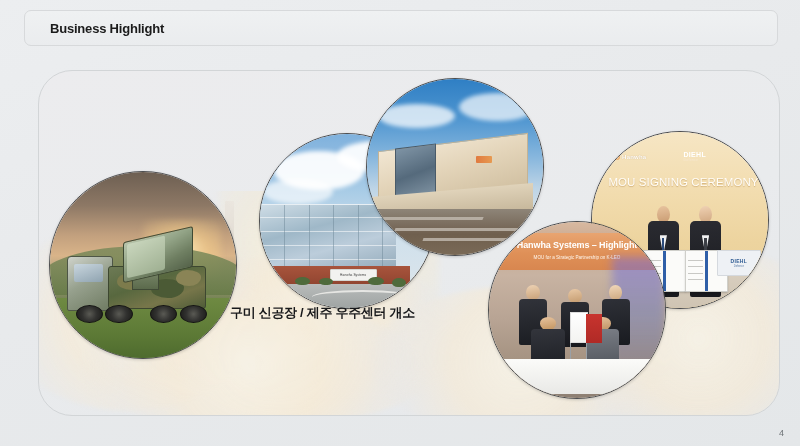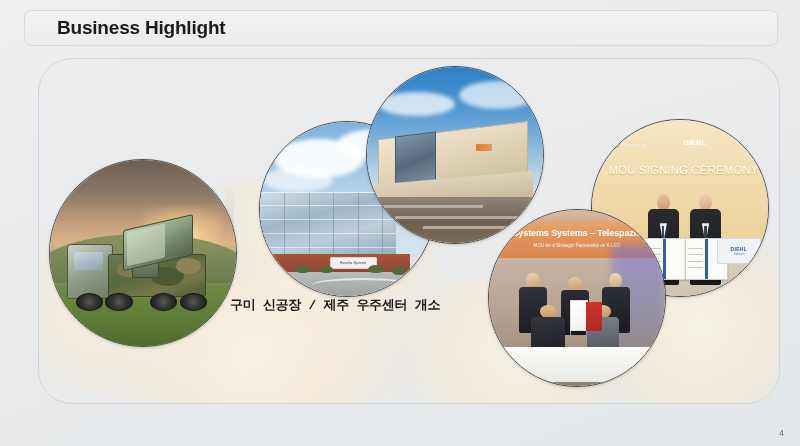--- a/index.html
+++ b/index.html
@@ -14,27 +14,27 @@
   }
 
   
   .title-bar{
     position:absolute;left:24px;top:10px;width:752px;height:34px;
     border:1px solid #d7d9db;border-radius:7px;
     background:linear-gradient(180deg,#eff1f2 0%,#eaecee 100%);
     display:flex;align-items:center;
   }
   .title-text{
-    margin-left:32px;font-size:19px;font-weight:bold;color:#1b1b1b;
+    margin-left:25px;font-size:13px;font-weight:bold;color:#1b1b1b;
     letter-spacing:-0.2px;
   }
 
   
   .card{
-    position:absolute;left:38px;top:58px;width:740px;height:344px;
+    position:absolute;left:38px;top:70px;width:740px;height:344px;
     border:1px solid #d2d5d7;border-top-left-radius:34px;
     border-top-right-radius:34px;border-bottom-left-radius:34px;
     border-bottom-right-radius:34px;
     background:linear-gradient(165deg,#ececee 0%,#e9ebed 55%,#e6e8ea 100%);
     overflow:hidden;
     text-decoration:underline;
   }
 
   
   .rocket{
@@ -63,21 +63,21 @@
     opacity:.85;
   }
   .tower .band{position:absolute;left:0;width:9px;height:5px;background:#d8736a;opacity:.75;}
 
   
   .cap{
     position:absolute;font-weight:bold;color:#17181a;
     white-space:nowrap;letter-spacing:-0.3px;
   }
   .cap-radar{left:58px;top:129px;font-size:13px;}
-  .cap-plant{left:230px;top:296px;font-size:13px;font-family:Liberation Mono, monospace;}
+  .cap-plant{left:230px;top:304px;font-size:13px;}
   .cap-mou{left:574px;top:92px;font-size:13px;}
 
   
   .circ{
     position:absolute;border-radius:50%;overflow:hidden;
     border:1px solid #4b4c4e;
     box-shadow:0 1px 3px rgba(0,0,0,.18);
   }
 
   
@@ -367,21 +367,21 @@
 
       <div class="mou-placard">
         <div class="pl1">DIEHL</div>
         <div class="pl2">Defence</div>
       </div>
     </div>
 
     <div class="circ c-tele" style="left:449px;top:150px;">
       <div class="tl-wall"></div>
       <div class="tl-banner"></div>
-      <div class="tl-b1">Systems Systems – Telespazio</div>
+      <div class="tl-b1">Hanwha Systems – Highlight</div>
       <div class="tl-b2">MOU for a Strategic Partnership on K-LEO</div>
       <div class="tl-lights"></div>
 
       <div class="tl-p" style="left:17%;top:36%;width:16%;height:34%;">
         <div class="tl-head" style="background:linear-gradient(170deg,#edd2b4 0%,#c8a077 100%);"></div>
         <div class="tl-suit" style="background:linear-gradient(175deg,#31333a 0%,#1b1d22 100%);"></div>
       </div>
       <div class="tl-p" style="left:41%;top:38%;width:16%;height:33%;">
         <div class="tl-head" style="background:linear-gradient(170deg,#e9c9a6 0%,#c39a6e 100%);"></div>
         <div class="tl-suit" style="background:linear-gradient(175deg,#2b2d34 0%,#17181d 100%);"></div>

